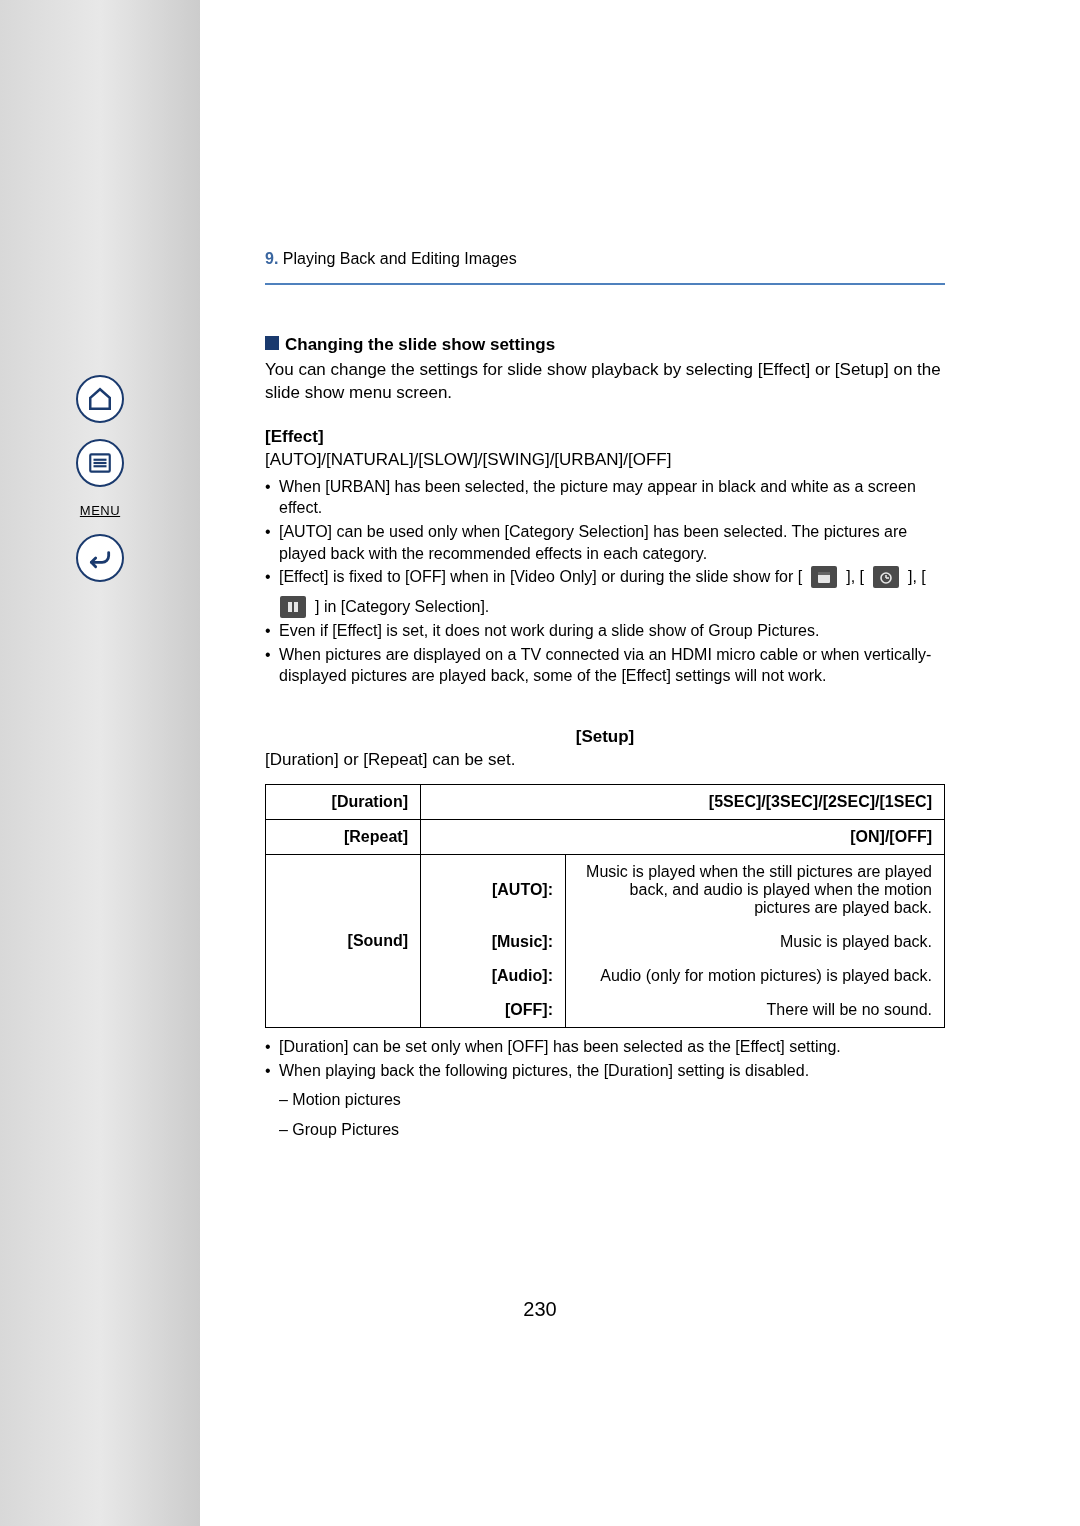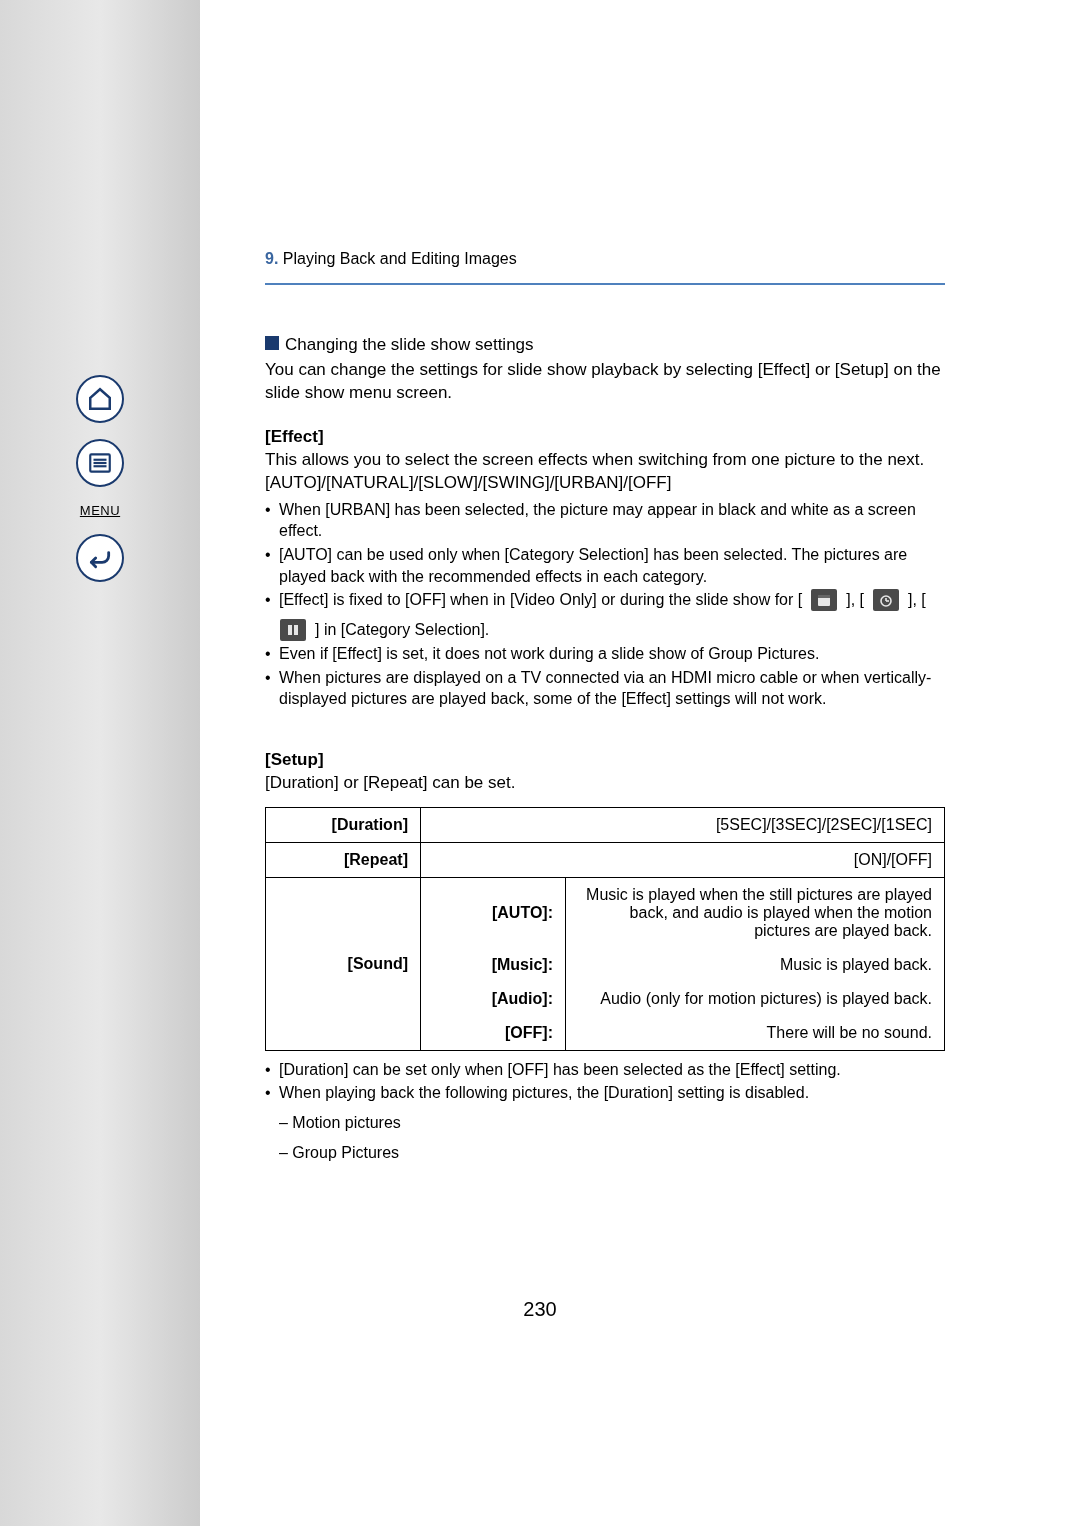--- a/index.html
+++ b/index.html
@@ -7,36 +7,36 @@
   .page { width: 1080px; height: 1526px; margin: 0 auto; background: #fff; position: relative; }
   .sidebar { position: absolute; top: 0; left: 0; width: 200px; height: 100%; background: linear-gradient(to right, #d8d8d8, #e8e8e8 50%, #cccccc); }
   .sidebar-icons { position: absolute; top: 375px; left: 0; width: 100%; display: flex; flex-direction: column; align-items: center; gap: 16px; }
   .side-icon { width: 48px; height: 48px; border-radius: 50%; display: flex; align-items: center; justify-content: center; border: 2px solid #1a3a6e; color: #1a3a6e; background: #fff; }
   .side-icon svg { width: 26px; height: 26px; }
   .side-menu { text-decoration: underline; font-size: 13px; color: #000; letter-spacing: 0.5px; }
   .content { margin-left: 200px; padding: 250px 135px 60px 65px; }
   .breadcrumb { border-bottom: 2px solid #4f81bd; padding-bottom: 15px; font-size: 16px; margin-bottom: 50px; }
   .bc-num { color: #3a66a0; font-weight: bold; }
   .square-bullet { display: inline-block; width: 14px; height: 14px; background: #1a3a6e; margin-right: 6px; vertical-align: baseline; }
-  .section-title { font-weight: normal; margin-bottom: 4px; }
+  .section-title { font-weight: bold; margin-bottom: 4px; }
   .effect-title  { font-weight: bold; margin-top: 22px; margin-bottom: 2px; }
-  .setup-title   { font-weight: bold; margin-top: 40px; margin-bottom: 2px; }
+  .setup-title   { font-weight: bold; margin-top: 40px; margin-bottom: 2px; text-align: center; }
   p { line-height: 1.35; }
   .bulleted { list-style: none; margin-top: 4px; }
   .bulleted li { position: relative; padding-left: 14px; line-height: 1.35; font-size: 16px; margin-bottom: 2px; }
   .bulleted li::before { content: "•"; position: absolute; left: 0; top: 0; }
   .bulleted li.single { display: flex; flex-wrap: wrap; align-items: center; gap: 8px; }
   .inline-icon { display: inline-flex; width: 26px; height: 22px; background: #4a4a4a; border-radius: 2px; align-items: center; justify-content: center; vertical-align: middle; margin: 0 1px; }
   .inline-icon svg { width: 16px; height: 16px; }
   .dashed { margin-left: 14px; line-height: 1.4; font-size: 16px; margin-top: 8px; }
   table.setup { width: 100%; border-collapse: collapse; margin-top: 12px; margin-bottom: 8px; font-size: 17px; }
   table.setup td, table.setup th { border: 1.5px solid #000; padding: 8px 12px 8px 14px; font-size: 16px; text-align: right; vertical-align: top; }
   table.setup .label-cell { font-weight: bold; width: 155px; vertical-align: middle; }
   table.setup .opt-cell { font-weight: bold; width: 145px; vertical-align: middle; border-top: none; border-bottom: none; }
-  table.setup .val-cell { font-weight: normal; }
+  table.setup .val-cell { font-weight: bold; }
   table.setup .desc-cell { border-top: none; border-bottom: none; vertical-align: middle; }
   table.setup .bordered-top td { border-top: 1.5px solid #000 !important; }
   table.setup .bordered-bottom td { border-bottom: 1.5px solid #000 !important; }
   .page-num { position: absolute; bottom: 205px; left: 0; right: 0; text-align: center; font-size: 20px; }
 </style>
 </head>
 <body>
 
 <div class="page">
 
@@ -71,21 +71,20 @@
       <span class="bc-num">9.</span>
       <span>Playing Back and Editing Images</span>
     </div>
 
     <div class="section-title">
       <span class="square-bullet"></span><span>Changing the slide show settings</span>
     </div>
     <p>You can change the settings for slide show playback by selecting [Effect] or [Setup] on the slide show menu screen.</p>
 
     <div class="effect-title">[Effect]</div>
-    <p>This allows you to select the screen effects when switching from one picture to the next.</p>
     <p>[AUTO]/[NATURAL]/[SLOW]/[SWING]/[URBAN]/[OFF]</p>
     <ul class="bulleted">
       <li>When [URBAN] has been selected, the picture may appear in black and white as a screen effect.</li>
       <li>[AUTO] can be used only when [Category Selection] has been selected. The pictures are played back with the recommended effects in each category.</li>
       <li class="single">
         <span>[Effect] is fixed to [OFF] when in [Video Only] or during the slide show for [</span>
         <span class="inline-icon">
             <svg viewBox="0 0 16 16" fill="#e6e6e6">
               <rect x="2" y="3" width="12" height="11" rx="1"></rect>
               <rect x="2" y="3" width="12" height="3" fill="#666"></rect>

